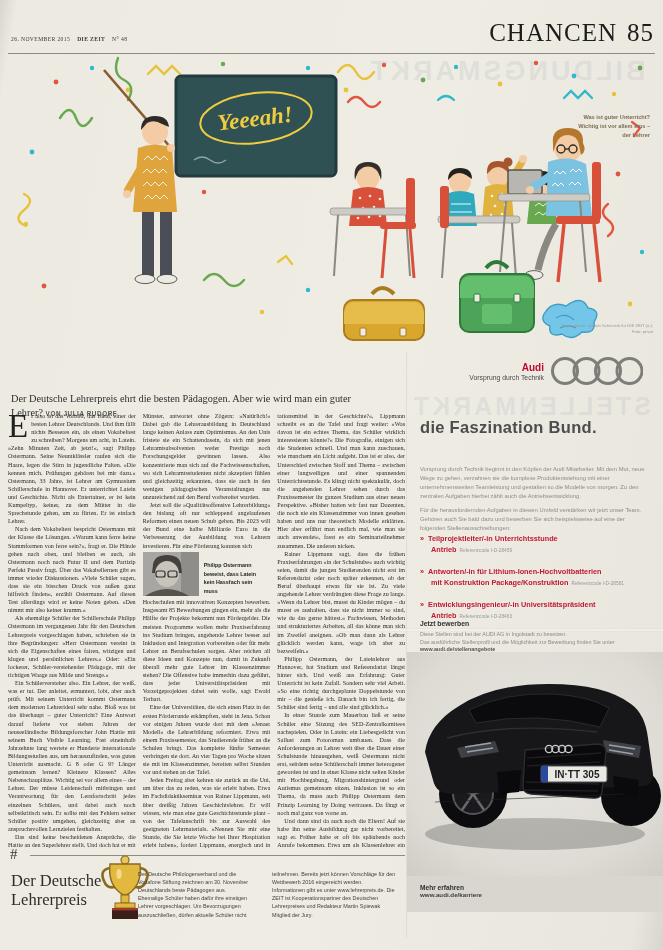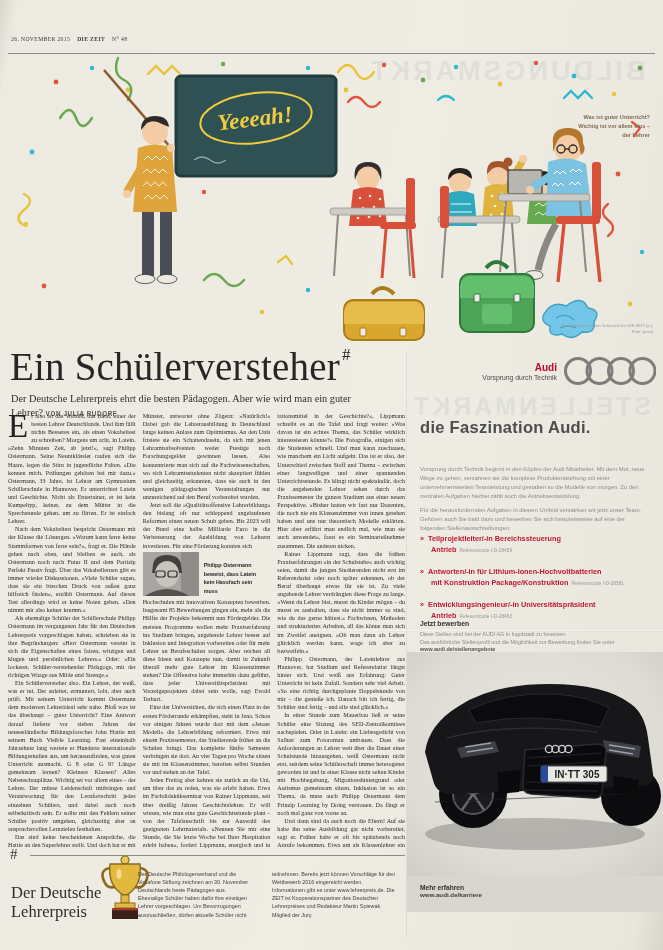--- a/index.html
+++ b/index.html
@@ -25,28 +25,28 @@
   .col p{margin:0;text-indent:7px;}
   .col p.first{text-indent:0;}
   .dropcap{float:left;font-size:33px;line-height:26px;padding:1px 3px 0 0;color:#222;}
   .photorow{display:flex;gap:5px;margin:2px 0 2px 0;}
   .photo{width:56px;height:44px;flex:none;}
   .photocap{width:64px;font-family:"Liberation Sans",sans-serif;font-size:5.4px;font-weight:bold;line-height:1.65;color:#1f1f1f;padding-top:9px;text-align:left;text-indent:0;}
   
   .infobox{position:absolute;left:8px;top:846px;width:397px;height:100px;}
   .infobox .mark{position:absolute;left:2px;top:0;font-size:15px;color:#333;}
   .infobox .rule{position:absolute;left:22px;right:0;top:9px;border-top:.8px solid #8d8b85;}
-  .ib-title{position:absolute;left:3px;top:38px;width:92px;font-size:16.5px;line-height:1.15;color:#2e2d2b;}
+  .ib-title{position:absolute;left:3px;top:26px;width:92px;font-size:16.5px;line-height:1.15;color:#2e2d2b;}
   .ib-trophy{position:absolute;left:92px;top:8px;}
   .ib-text{position:absolute;top:24px;font-family:"Liberation Sans",sans-serif;font-size:5.4px;line-height:1.5;color:#45433f;text-align:left;}
   .ib-c1{left:130px;width:112px;}
   .ib-c2{left:264px;width:124px;}
   
   .ad{position:absolute;left:406px;top:352px;width:257px;height:586px;border-left:1px solid rgba(0,0,0,.06);}
-  .ad-logo{position:absolute;right:8px;top:2px;display:flex;align-items:center;gap:7px;}
+  .ad-logo{position:absolute;right:21px;top:2px;display:flex;align-items:center;gap:7px;}
   .ad-logo .wordmark{text-align:right;font-family:"Liberation Sans",sans-serif;}
   .ad-brand{color:#bb0a30;font-weight:bold;font-size:10px;}
   .ad-slogan{color:#4a4a4a;font-size:6.8px;margin-top:1px;}
   .ad-head{position:absolute;left:13px;top:66px;font-family:"Liberation Sans",sans-serif;font-weight:bold;font-size:16.5px;line-height:1.2;color:#4d4d4d;letter-spacing:.3px;}
   .ad-body{position:absolute;left:13px;width:228px;font-family:"Liberation Sans",sans-serif;font-size:5.8px;line-height:1.55;color:#8b8b86;text-align:left;}
   .ad-b1{top:113px;}
   .ad-b2{top:154px;}
   .ad-jobs{position:absolute;left:13px;top:182px;width:235px;font-family:"Liberation Sans",sans-serif;}
   .job{margin-bottom:11px;color:#c01932;font-size:7.3px;font-weight:bold;line-height:1.5;}
   .job .bullet{margin-right:4px;}
@@ -64,20 +64,23 @@
   .illo-note{position:absolute;left:578px;top:113px;width:72px;text-align:right;font-family:"Liberation Sans",sans-serif;font-size:5.6px;font-weight:bold;line-height:1.6;color:#7d6c52;}
   .illo-credit{position:absolute;right:10px;top:323px;width:100px;text-align:right;font-family:"Liberation Sans",sans-serif;font-size:4.2px;line-height:1.5;color:#9a9892;}
 </style>
 </head>
 <body>
 
 <div class="page">
 
   <div class="hdr-left">
     <span>26. NOVEMBER 2015</span><b>DIE ZEIT</b><span class="iss">N° 48</span>
+  </div>
+  <div class="masthead">
+    <span>CHANCEN</span><span class="pg">85</span>
   </div>
   <div class="hdr-rule"></div>
   <div class="ghost" style="top:56px;right:18px;font-size:27px;">BILDUNGSMARKT</div>
 
   <svg style="position:absolute;left:8px;top:56px;" width="648" height="286" viewBox="0 0 648 286">
 
     <g stroke-linecap="round">
       <circle cx="48" cy="26" r="2.4" fill="#e2543e"></circle>
         <circle cx="84" cy="12" r="2.2" fill="#30b8cc"></circle>
         <circle cx="120" cy="34" r="2.4" fill="#e8c23a"></circle>
@@ -250,21 +253,20 @@
     </g>
     <g>
       <path d="M536,258 q8,-14 22,-8 q16,-12 22,2 q14,2 6,14 q2,12 -12,10 q-10,10 -20,2 q-14,4 -12,-8 q-10,-4 -6,-12 z" fill="#74c6e8" stroke="#3e9ec4" stroke-width="1.4"></path>
       <path d="M548,262 q10,-6 18,2 m-14,8 q8,-4 16,0" fill="none" stroke="#3e9ec4" stroke-width="1.2"></path>
     </g>
   </svg>
 
   <div class="illo-note">Was ist guter Unterricht? Wichtig ist vor allem eins – der Lehrer</div>
   <div class="illo-credit">Illustrationen: Jochen Schievink für DIE ZEIT (o.); Foto: privat</div>
 
-  <div class="headline"><span>Ein Schülerversteher</span><sup>#</sup></div>
   <div class="standfirst">
     <span>Der Deutsche Lehrerpreis ehrt die besten Pädagogen. Aber wie wird man ein guter Lehrer?</span>
     <span class="byline">VON JULIA RUDORF</span>
   </div>
 
   <div class="cols">
     <div class="col">
       <p class="first"><span class="dropcap">E</span><span>r also ist das Vorbild, das Ideal, einer der besten Lehrer Deutschlands. Und ihm fällt nichts Besseres ein, als einen Vokabeltest zu schreiben? Morgens um acht, in Latein. »Zehn Minuten Zeit, ab jetzt!«, sagt Philipp Ostermann. Seine Neuntklässler raufen sich die Haare, legen die Stirn in jugendliche Falten. »Die kennen mich. Prüfungen gehören bei mir dazu.« Ostermann, 33 Jahre, ist Lehrer am Gymnasium Schillerschule in Hannover. Er unterrichtet Latein und Geschichte. Nicht als Entertainer, er ist kein Kumpeltyp, keiner, zu dem Mütter in die Sprechstunde gehen, um zu flirten. Er ist einfach Lehrer.</span></p>
       <p>Nach dem Vokabeltest bespricht Ostermann mit der Klasse die Lösungen. »Warum kann ferre keine Stammformen von ferre sein?«, fragt er. Die Hände gehen nach oben, und bleiben es auch, als Ostermann noch nach Futur II und dem Partizip Perfekt Passiv fragt. Über das Vokabellernen gibt es immer wieder Diskussionen. »Viele Schüler sagen, dass sie ein bisschen Druck von außen ganz hilfreich finden«, erzählt Ostermann. Auf diesen Test allerdings wird er keine Noten geben. »Den nimmt mir also keiner krumm.«</p>
       <p>Als ehemalige Schüler der Schillerschule Philipp Ostermann im vergangenen Jahr für den Deutschen Lehrerpreis vorgeschlagen haben, schrieben sie in ihre Begründungen: »Herr Ostermann vereint in sich die Eigenschaften eines fairen, witzigen und klugen und persönlichen Lehrers.« Oder: »Ein lockerer, Schüler-verstehender Pädagoge, mit der richtigen Waage aus Milde und Strenge.«</p>
@@ -329,27 +331,27 @@
       <svg width="92" height="34" viewBox="0 0 92 34">
         <g fill="none" stroke="#7d7d7a" stroke-width="3">
           <circle cx="14" cy="17" r="12.5"></circle>
             <circle cx="35.5" cy="17" r="12.5"></circle>
             <circle cx="57" cy="17" r="12.5"></circle>
             <circle cx="78.5" cy="17" r="12.5"></circle>
         </g>
       </svg>
     </div>
     <div class="ad-head">
-      <div>die Faszination Audi.</div>
+      <div>die Faszination Bund.</div>
     </div>
     <div class="ad-body ad-b1">Vorsprung durch Technik beginnt in den Köpfen der Audi Mitarbeiter. Mit dem Mut, neue Wege zu gehen, verzahnen sie die komplexe Produktentstehung mit einer unternehmensweiten Teamleistung und gestalten so die Modelle von morgen. Zu den zentralen Aufgaben hierbei zählt auch die Antriebsentwicklung.</div>
     <div class="ad-body ad-b2">Für die herausfordernden Aufgaben in diesem Umfeld verstärken wir jetzt unser Team. Gehören auch Sie bald dazu und bewerben Sie sich beispielsweise auf eine der folgenden Stellenausschreibungen:</div>
     <div class="ad-jobs">
       <div class="job">
-        <span class="bullet">»</span><span>Teilprojektleiter/-in Bereichssteuerung</span><br>
+        <span class="bullet">»</span><span>Teilprojektleiter/-in Unterrichtsstunde</span><br>
         <span class="l2">Antrieb</span><span class="ref">Referenzcode I-D-28459</span>
       </div>
       <div class="job">
         <span class="bullet">»</span><span>Antworten/-in für Lithium-Ionen-Hochvoltbatterien</span><br>
         <span class="l2">mit Konstruktion Package/Konstruktion</span><span class="ref">Referenzcode I-D-28581</span>
       </div>
       <div class="job">
         <span class="bullet">»</span><span>Entwicklungsingenieur/-in Universitätspräsident</span><br>
         <span class="l2">Antrieb</span><span class="ref">Referenzcode I-D-28463</span>
       </div>

